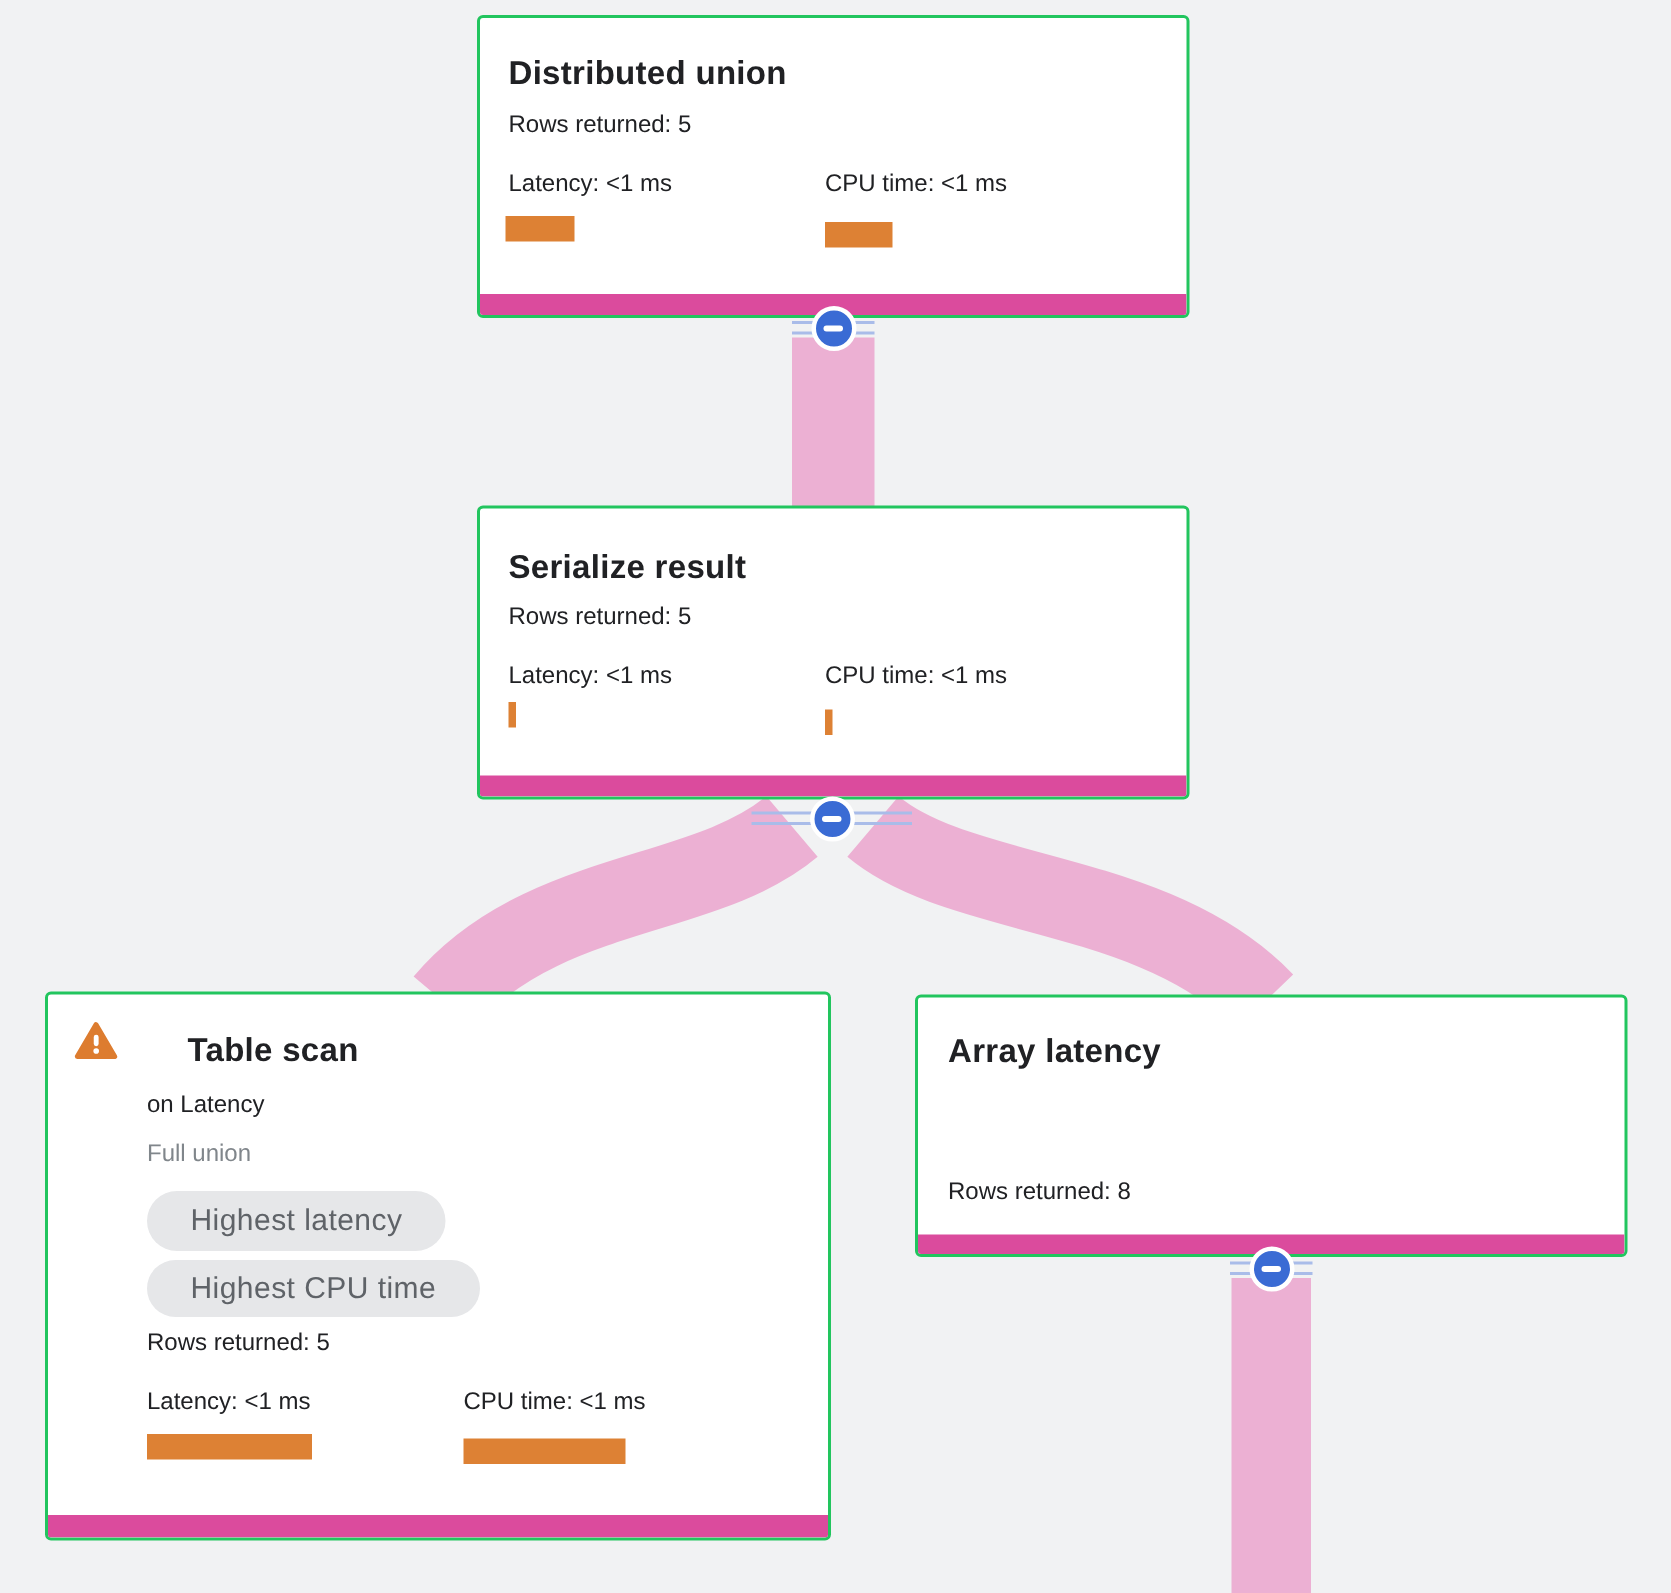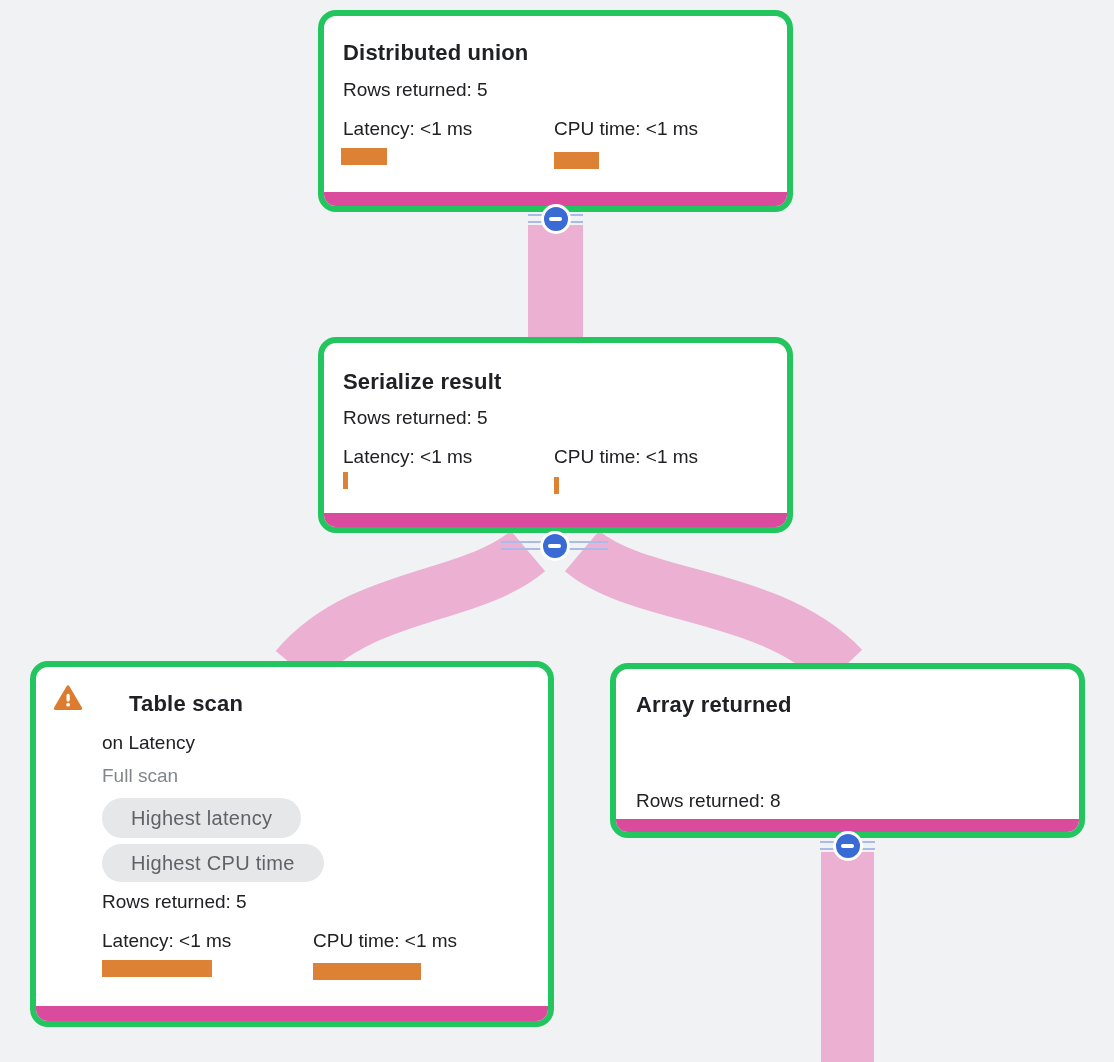--- a/index.html
+++ b/index.html
@@ -5,26 +5,26 @@
   html,body{margin:0;padding:0;}
   body{
     width:1114px;height:1062px;position:relative;overflow:hidden;
     background:#F1F2F3;
     font-family:"Liberation Sans", sans-serif;
     color:#202124;
   }
   #edges{position:absolute;left:0;top:0;z-index:0;}
   .node{
     position:absolute;z-index:1;box-sizing:border-box;
-    background:#FFFFFF;border:6px solid #22c55e;border-radius:18px;
+    background:#FFFFFF;border:2px solid #22c55e;border-radius:4px;
     overflow:hidden;
   }
   .bottom-bar{position:absolute;left:0;right:0;bottom:0;background:#DB4B9D;}
   .node-title{position:absolute;font-size:22px;font-weight:600;letter-spacing:.2px;white-space:nowrap;}
-  .body-text{position:absolute;font-size:19px;font-weight:400;white-space:nowrap;}
+  .body-text{position:absolute;font-size:16px;font-weight:400;white-space:nowrap;}
   .muted-text{color:#80868B;}
   .badge{
     position:absolute;display:inline-flex;align-items:center;justify-content:center;
     background:#E6E7E9;color:#5F6368;border-radius:21px;
     font-size:20px;letter-spacing:.3px;padding:0 29px;white-space:nowrap;
   }
   .metric-bar{position:absolute;height:17px;background:#DD8134;}
   .warn{position:absolute;width:32px;height:30px;}
   .connector{position:absolute;z-index:2;height:30px;}
   .conn-line{position:absolute;left:0;right:0;height:2px;background:#A9BCE9;}
@@ -71,33 +71,33 @@
 </div>
 
 <div class="node" style="left:30px;top:661px;width:524px;height:366px;">
   <svg class="warn" style="left:16px;top:16px;" viewBox="0 0 24 24">
     <path d="M12 3.2 L22 20.3 H2 Z" fill="#DD7C2F" stroke="#DD7C2F" stroke-width="2.6" stroke-linejoin="round"></path>
     <rect x="10.8" y="8.6" width="2.6" height="6.2" rx="1.3" fill="#FFFFFF"></rect>
     <circle cx="12.1" cy="17.3" r="1.5" fill="#FFFFFF"></circle>
   </svg>
   <div class="node-title" style="left:66px;top:24px;margin-left:27px;">Table scan</div>
   <div class="body-text" style="left:66px;top:65px;">on Latency</div>
-  <div class="body-text muted-text" style="left:66px;top:98px;">Full scan</div>
+  <div class="body-text muted-text" style="left:66px;top:98px;">Full union</div>
   <div class="badge" style="left:66px;top:131px;height:40px;">Highest latency</div>
   <div class="badge" style="left:66px;top:177px;height:38px;">Highest CPU time</div>
   <div class="body-text" style="left:66px;top:224px;">Rows returned: 5</div>
   <div class="body-text" style="left:66px;top:263px;">Latency: &lt;1 ms</div>
   <div class="body-text" style="left:277px;top:263px;">CPU time: &lt;1 ms</div>
   <div class="metric-bar" style="left: 66px; top: 293px; width: 110px;"></div>
   <div class="metric-bar" style="left: 277px; top: 296px; width: 108px;"></div>
   <div class="bottom-bar" style="height:15px;"></div>
 </div>
 
 <div class="node" style="left:610px;top:663px;width:475px;height:175px;">
-  <div class="node-title" style="left:20px;top:23px;">Array returned</div>
+  <div class="node-title" style="left:20px;top:23px;">Array latency</div>
   <div class="body-text" style="left:20px;top:121px;">Rows returned: 8</div>
   <div class="bottom-bar" style="height:13px;"></div>
 </div>
 
 <div class="connector" style="left:528px;top:204px;width:55px;">
   <div class="conn-line l1"></div>
   <div class="conn-line l2"></div>
   <div class="conn-circle">
       <div class="conn-minus"></div>
     </div>

